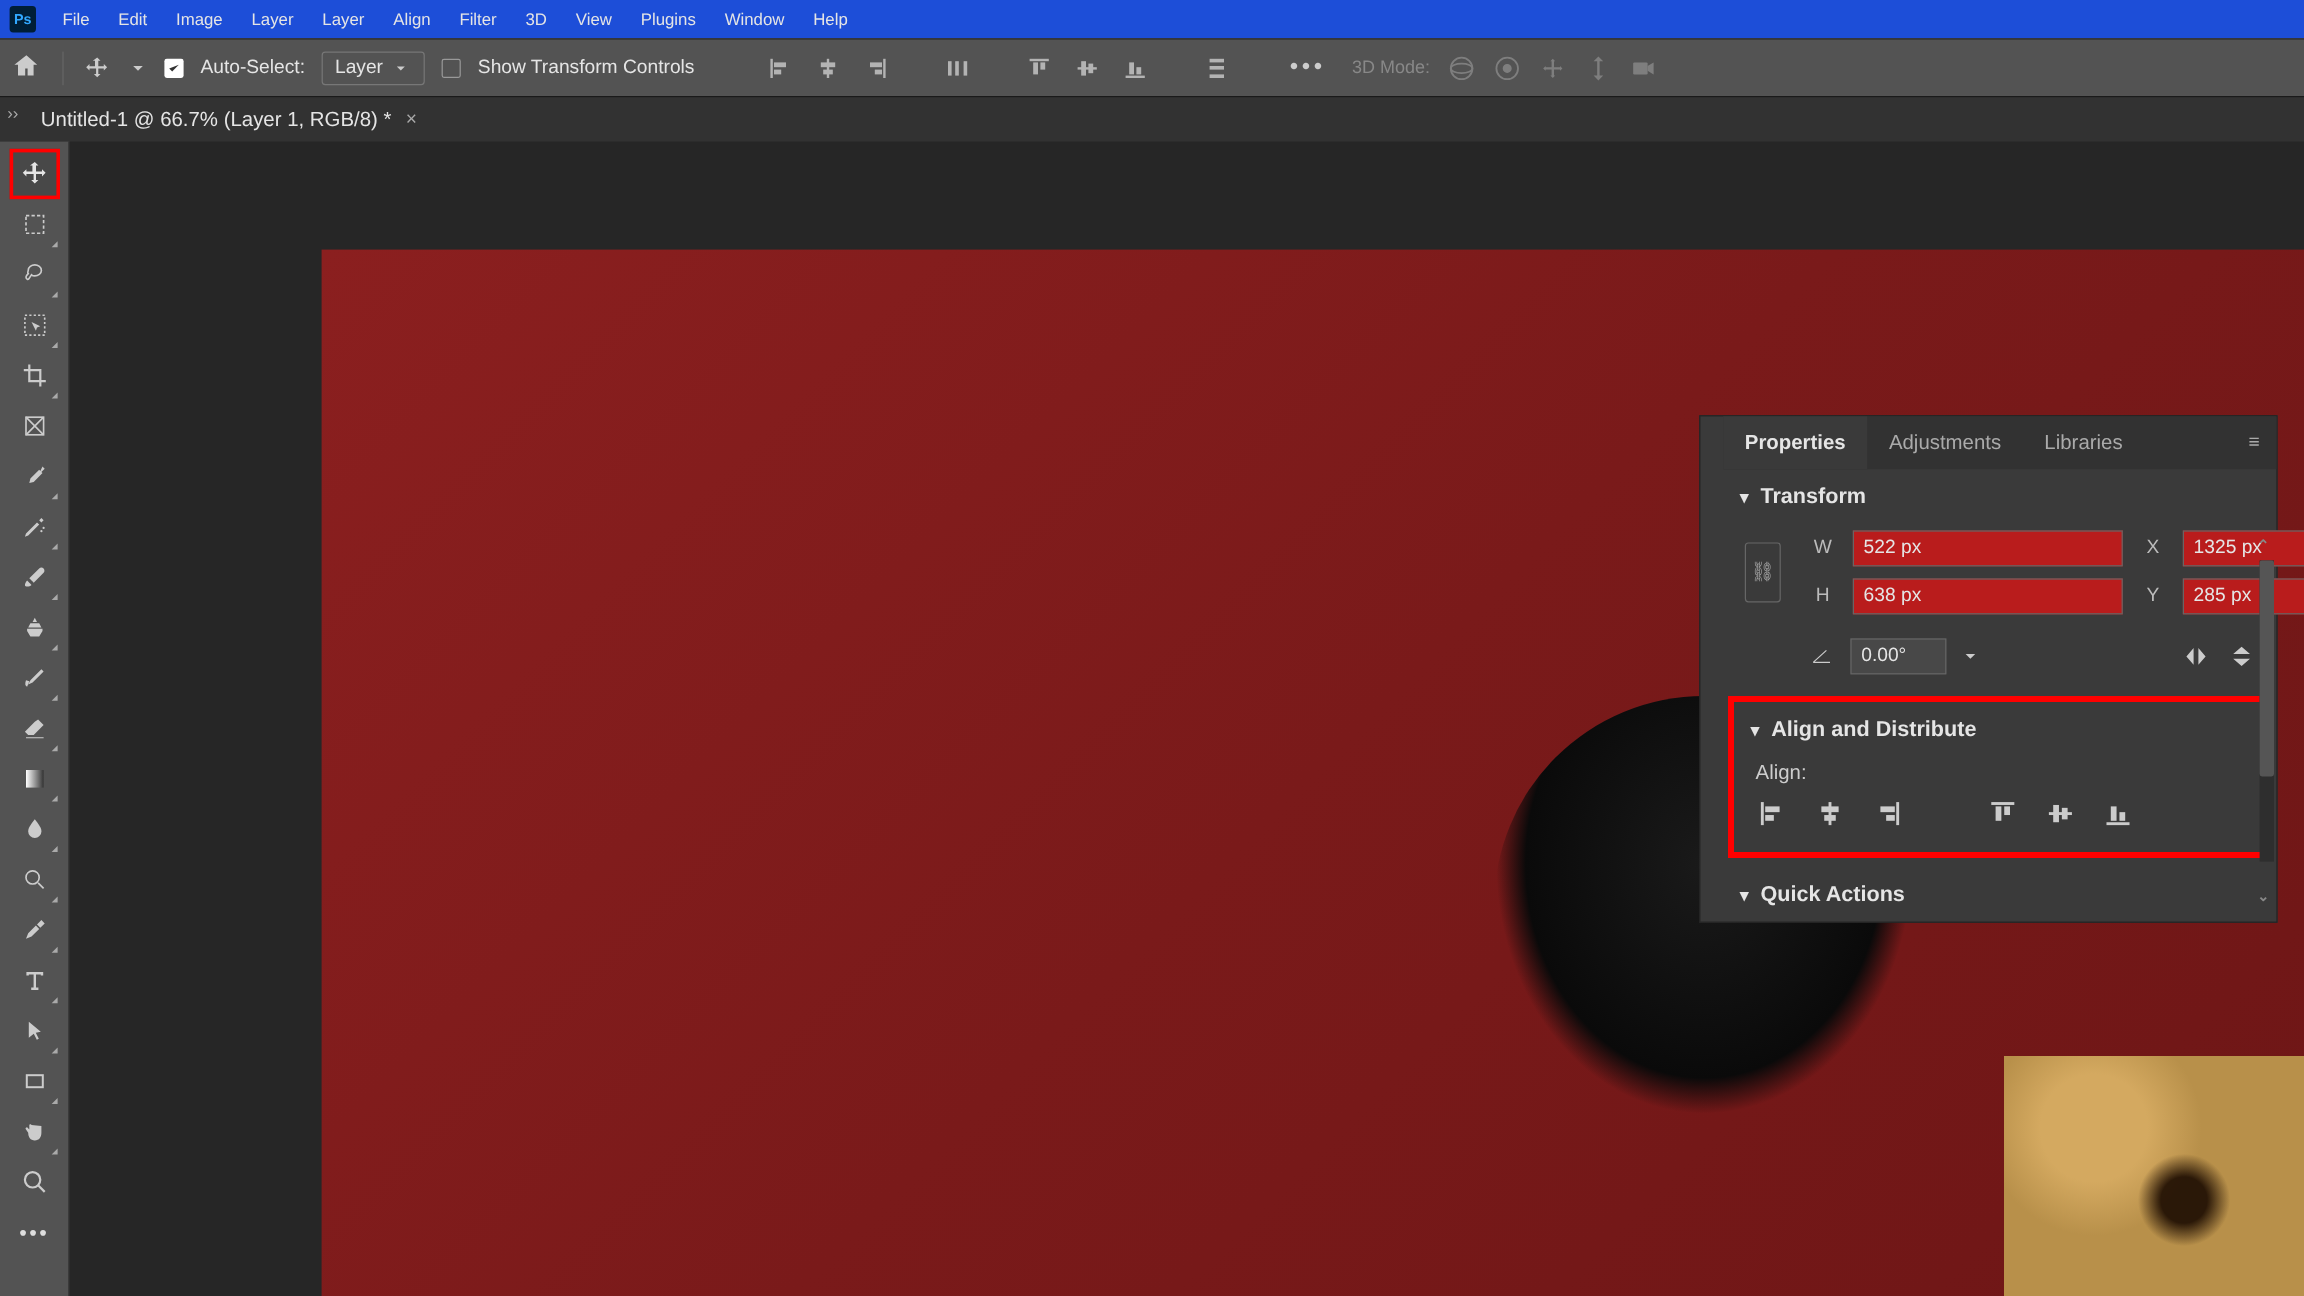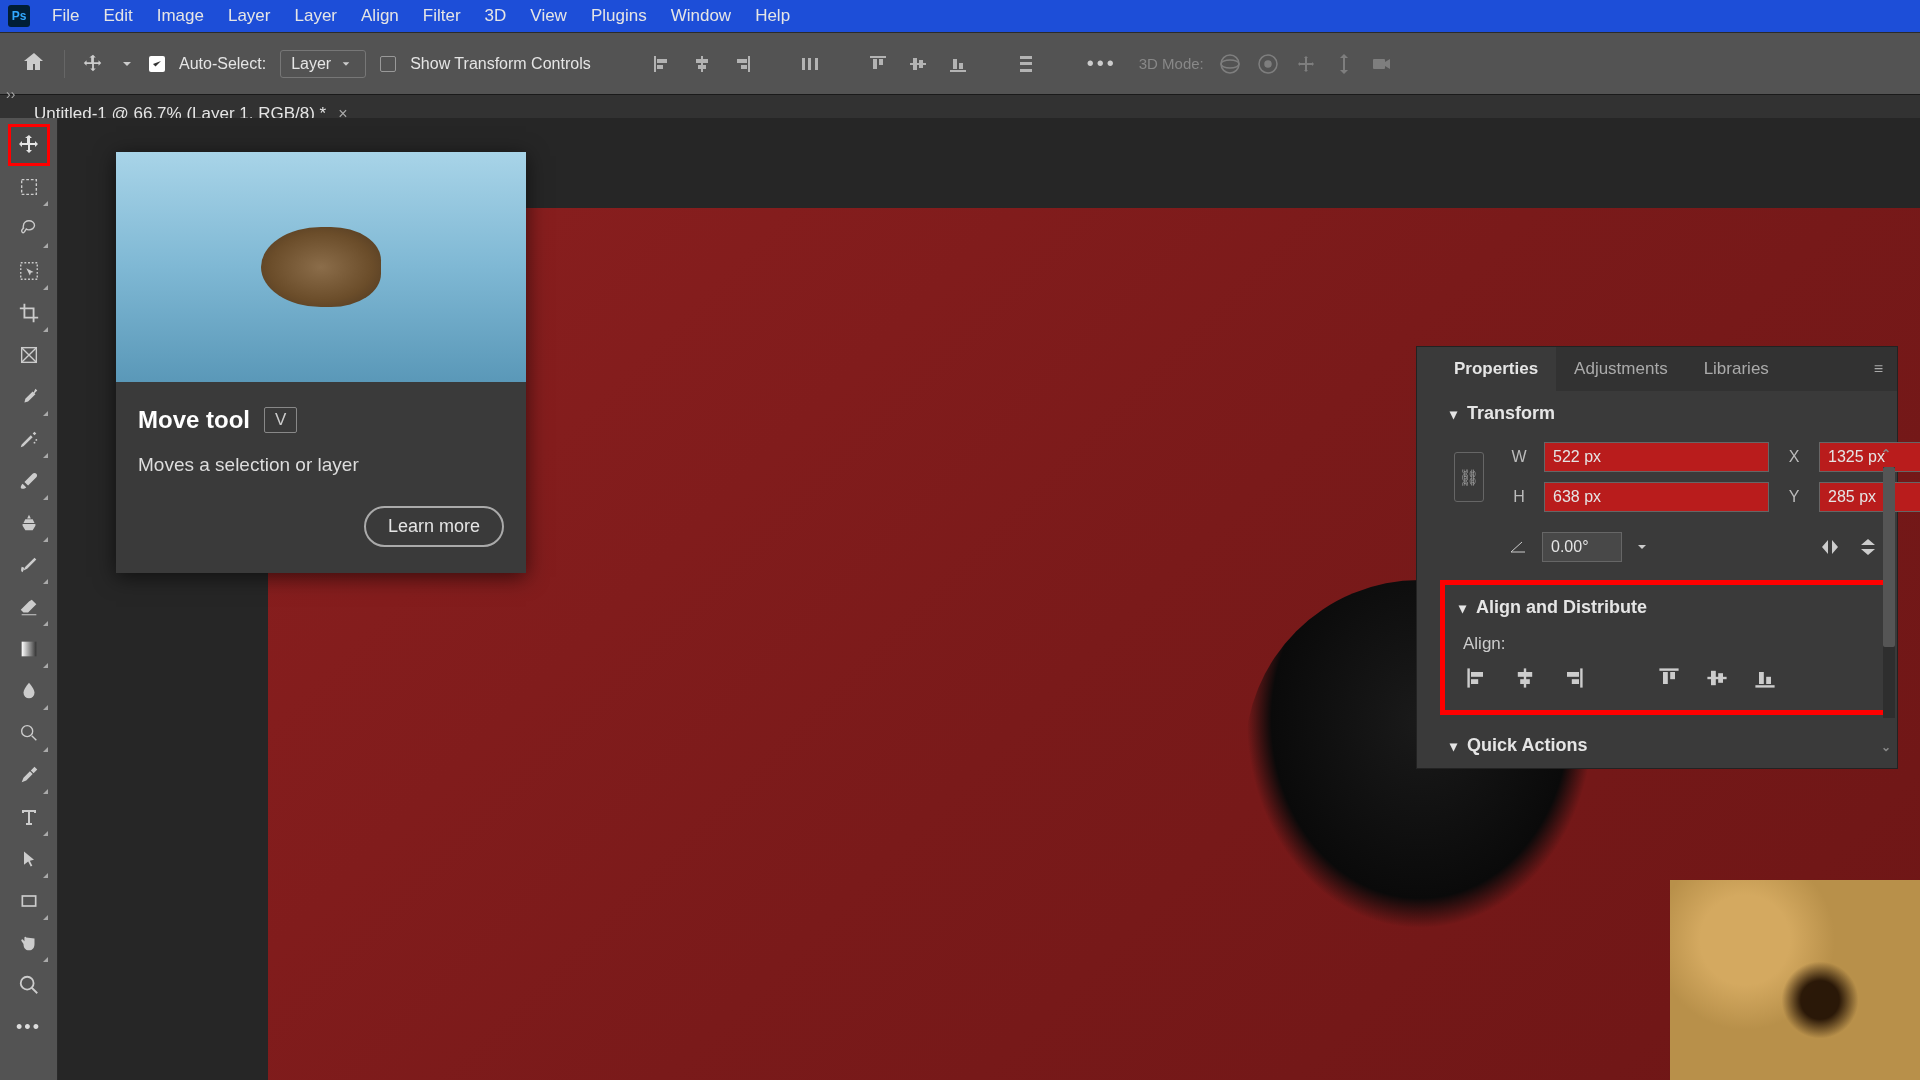--- a/index.html
+++ b/index.html
@@ -1,24 +1,24 @@
 <!DOCTYPE html>
 <html><head>
 <meta charset="utf-8">
 <style>
 * { margin: 0; padding: 0; box-sizing: border-box; font-family: -apple-system, BlinkMacSystemFont, "Segoe UI", sans-serif; }
 body { background: #323232; color: #ccc; overflow: hidden; width: 1920px; height: 1080px; }
 
 
 .menubar { height: 32px; background: #1d4ed8; display: flex; align-items: center; padding: 0 8px; gap: 0; }
 .ps-logo { width: 22px; height: 22px; background: #001e36; color: #31a8ff; display: flex; align-items: center; justify-content: center; font-weight: bold; font-size: 12px; border-radius: 3px; margin-right: 10px; }
-.menu-item { padding: 6px 12px; font-size: 17px; color: #e5e5e5; cursor: pointer; }
-
-
-.options-bar { height: 62px; background: #535353; border-top: 1px solid #2a2a2a; display: flex; align-items: center; padding: 0 22px; gap: 14px; }
+.menu-item { padding: 6px 12px; font-size: 14px; color: #e5e5e5; cursor: pointer; }
+
+
+.options-bar { height: 48px; background: #535353; border-top: 1px solid #2a2a2a; display: flex; align-items: center; padding: 0 10px; gap: 14px; }
 .home-icon { width: 28px; height: 28px; }
 .move-opt { width: 28px; height: 28px; display: flex; align-items: center; justify-content: center; }
 .chev-down { width: 14px; }
 .checkbox { width: 16px; height: 16px; background: #fff; border-radius: 2px; display: inline-flex; align-items: center; justify-content: center; }
 .checkbox.empty { background: transparent; border: 1px solid #999; }
 .opt-label { font-size: 16px; color: #e5e5e5; }
 .layer-select { background: #535353; border: 1px solid #777; padding: 4px 14px 4px 10px; color: #e5e5e5; font-size: 16px; border-radius: 3px; display: flex; align-items: center; gap: 10px; }
 .align-icon { width: 26px; height: 26px; display: flex; align-items: center; justify-content: center; opacity: 0.8; }
 .divider { width: 1px; height: 28px; background: #666; }
 .dots-more { font-size: 20px; letter-spacing: 3px; }
@@ -387,35 +387,20 @@
         <span style="font-size:18px;letter-spacing:2px">•••</span>
       </div>
   </div>
 
   <div class="canvas-area">
     <div class="red-canvas">
       <div class="leopard-shape"></div>
       <div class="spotted"></div>
     </div>
 
-    <div class="tooltip">
-      <div class="tooltip-img">
-        <div class="turtle">
-          <div class="turtle-body"></div>
-        </div>
-      </div>
-      <div class="tooltip-content">
-        <div class="tooltip-title-row">
-          <span class="tooltip-title">Move tool</span>
-          <span class="shortcut-key">V</span>
-        </div>
-        <div class="tooltip-desc">Moves a selection or layer</div>
-        <button class="learn-btn">Learn more</button>
-      </div>
-    </div>
   </div>
 
   <div class="props-panel">
     <div class="props-tabs">
       <div class="props-tab active">Properties</div>
       <div class="props-tab">Adjustments</div>
       <div class="props-tab">Libraries</div>
       <div class="props-menu">≡</div>
     </div>
 

